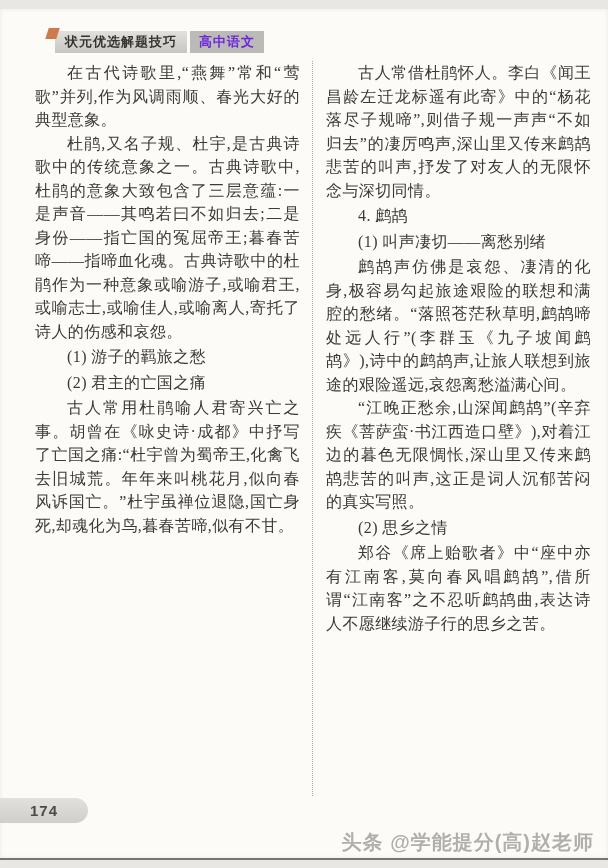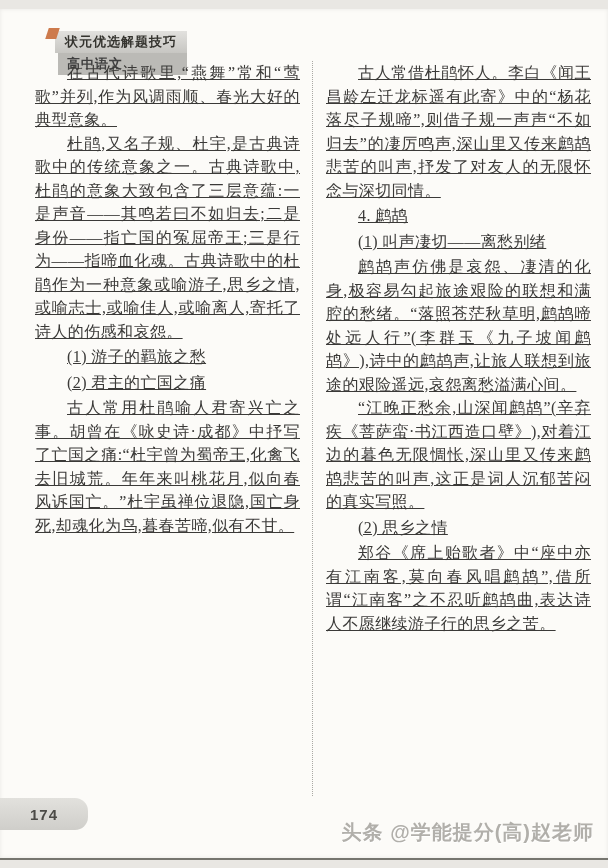--- a/index.html
+++ b/index.html
@@ -10,59 +10,59 @@
     position:relative;
   }
   .sheet{
     position:absolute;left:0;top:9px;right:0;bottom:8px;
     background:#fcfbf8;
     border-bottom:2px solid #76756f;
     box-shadow:0 0 4px rgba(0,0,0,.08) inset;
   }
   
   .brand-strip{position:absolute;left:55px;top:22px;display:flex;align-items:stretch;
-    font-family:"Liberation Sans","DejaVu Sans",sans-serif;flex-direction:column;}
+    font-family:"Liberation Sans","DejaVu Sans",sans-serif;}
   .brand-accent{
     position:absolute;left:-8px;top:-3px;width:11px;height:11px;
     background:#cd7a4c;transform:skew(-18deg,0deg);
   }
   .brand-box{
     background:linear-gradient(#e2e1de,#c7c6c2);
     color:#35342f;font-weight:bold;font-size:13px;line-height:20px;
     padding:1px 10px;letter-spacing:1px;
   }
   .subject-box{
-    background:#bbbab6;color:#404040;font-weight:bold;font-size:13px;line-height:20px;
+    background:#bbbab6;color:#6d28d9;font-weight:bold;font-size:13px;line-height:20px;
     padding:1px 9px;margin-left:3px;letter-spacing:1px;
   }
   
   .content{
     position:absolute;left:35px;top:52px;right:16px;bottom:62px;
     display:flex;
   }
   .col{
     width:265px;
     font-size:16px;line-height:23.5px;letter-spacing:.4px;
     color:#3b3a38;text-align:justify;
   }
   .col-left{padding-right:12px;border-right:1px dotted #a9a8a3;}
   .col-right{padding-left:13px;}
-  .para,.heading{text-indent:2em;margin:0;text-decoration:underline;}
+  .para,.heading{text-indent:2em;margin:0;}
   .heading{margin:2px 0;}
   
   .page-pill{
-    position:absolute;left:0;top:789px;width:88px;height:32px;
+    position:absolute;left:0;top:789px;width:88px;height:25px;
     background:linear-gradient(#e2e1dd,#cfceca);
     border-radius:0 13px 13px 0;
     display:flex;align-items:center;justify-content:center;
     font-family:"Liberation Sans","DejaVu Sans",sans-serif;
     font-size:15px;font-weight:bold;color:#4c4b47;letter-spacing:1px;
   }
   .watermark{
-    position:absolute;right:14px;bottom:12px;
+    position:absolute;right:14px;bottom:2px;
     font-family:"Liberation Sans","DejaVu Sans",sans-serif;
     font-size:20px;font-weight:bold;color:#b1afaa;
     letter-spacing:1px;
     text-shadow:.5px .5px 0 #ffffff;
   }
 </style>
 </head>
 <body>
 
 <div class="sheet">
@@ -70,21 +70,21 @@
   <div class="brand-strip">
     <span class="brand-accent"></span>
     <span class="brand-box">状元优选解题技巧</span>
     <span class="subject-box">高中语文</span>
   </div>
 
   <div class="content">
 
     <div class="col col-left">
       <p class="para">在古代诗歌里,“燕舞”常和“莺歌”并列,作为风调雨顺、春光大好的典型意象。</p>
-      <p class="para">杜鹃,又名子规、杜宇,是古典诗歌中的传统意象之一。古典诗歌中,杜鹃的意象大致包含了三层意蕴:一是声音——其鸣若曰不如归去;二是身份——指亡国的冤屈帝王;三是行为——指啼血化魂。古典诗歌中的杜鹃作为一种意象或喻游子,思乡之情,或喻志士,或喻佳人,或喻离人,寄托了诗人的伤感和哀怨。</p>
+      <p class="para">杜鹃,又名子规、杜宇,是古典诗歌中的传统意象之一。古典诗歌中,杜鹃的意象大致包含了三层意蕴:一是声音——其鸣若曰不如归去;二是身份——指亡国的冤屈帝王;暮春苦啼——指啼血化魂。古典诗歌中的杜鹃作为一种意象或喻游子,或喻君王,或喻志士,或喻佳人,或喻离人,寄托了诗人的伤感和哀怨。</p>
       <p class="heading">(1) 游子的羁旅之愁</p>
       <p class="heading">(2) 君主的亡国之痛</p>
       <p class="para">古人常用杜鹃喻人君寄兴亡之事。胡曾在《咏史诗·成都》中抒写了亡国之痛:“杜宇曾为蜀帝王,化禽飞去旧城荒。年年来叫桃花月,似向春风诉国亡。”杜宇虽禅位退隐,国亡身死,却魂化为鸟,暮春苦啼,似有不甘。</p>
     </div>
 
     <div class="col col-right">
       <p class="para">古人常借杜鹃怀人。李白《闻王昌龄左迁龙标遥有此寄》中的“杨花落尽子规啼”,则借子规一声声“不如归去”的凄厉鸣声,深山里又传来鹧鸪悲苦的叫声,抒发了对友人的无限怀念与深切同情。</p>
       <p class="heading">4. 鹧鸪</p>
       <p class="heading">(1) 叫声凄切——离愁别绪</p>
       <p class="para">鹧鸪声仿佛是哀怨、凄清的化身,极容易勾起旅途艰险的联想和满腔的愁绪。“落照苍茫秋草明,鹧鸪啼处远人行”(李群玉《九子坡闻鹧鸪》),诗中的鹧鸪声,让旅人联想到旅途的艰险遥远,哀怨离愁溢满心间。</p>

